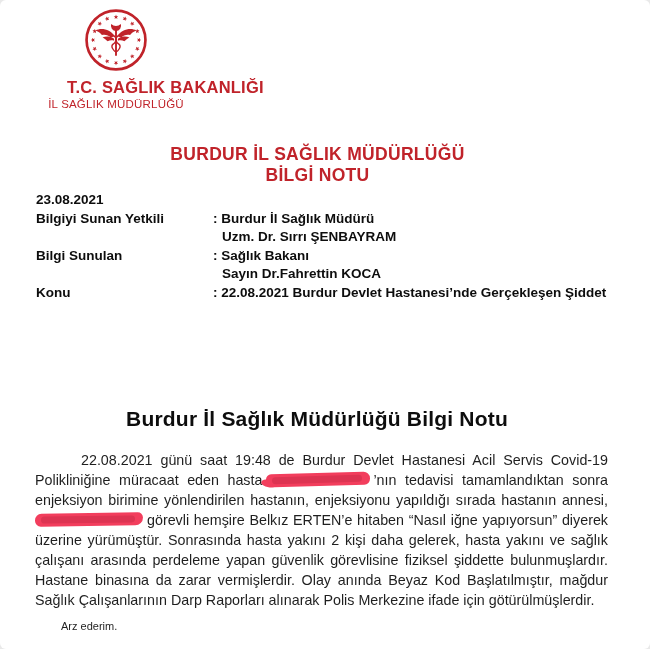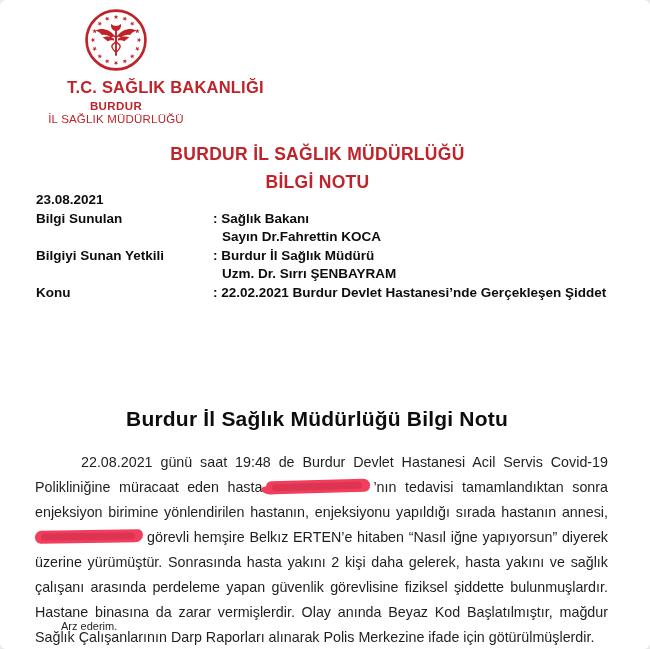--- a/index.html
+++ b/index.html
@@ -17,35 +17,35 @@
   
   .letterhead{position:absolute;top:8px;left:27px;width:178px;text-align:center;color:var(--red);}
   .emblem{width:64px;height:64px;margin:0 auto;display:block;}
   .lh1{font-size:16.5px;font-weight:bold;margin-top:6px;letter-spacing:.2px;white-space:nowrap;margin-left:40px;}
   .lh2{font-size:11.5px;font-weight:600;margin-top:3px;letter-spacing:.4px;}
   .lh3{font-size:11.5px;font-weight:400;margin-top:1px;letter-spacing:.2px;white-space:nowrap;}
   
   .doc-title{position:absolute;top:144px;left:0;width:635px;text-align:center;
     color:var(--red);font-weight:bold;}
   .dt1{font-size:17.5px;letter-spacing:.3px;}
-  .dt2{font-size:17.5px;margin-top:7px;letter-spacing:.3px;}
+  .dt2{font-size:17.5px;letter-spacing:.3px;}
   
   .meta{position:absolute;top:191px;left:36px;width:604px;
     font-weight:bold;font-size:13.5px;line-height:18.6px;color:#0d0d0d;}
   .meta-row{display:flex;align-items:flex-start;}
   .meta-label{flex:0 0 177px;}
   .meta-value{flex:1 1 auto;white-space:nowrap;}
   .cont{padding-left:9px;}
   .konu-wrap{padding-left:89px;}
   
   .section-title{position:absolute;top:407px;left:0;width:634px;text-align:center;
     font-size:21px;font-weight:bold;color:#0d0d0d;letter-spacing:.2px;}
   
   .body-text{position:absolute;top:436px;left:35px;width:573px;
-    font-size:14.3px;line-height:25px;text-align:justify;text-indent:46px;color:var(--ink);}
+    font-size:14.3px;line-height:20px;text-align:justify;text-indent:46px;color:var(--ink);}
   .redact{display:inline-block;height:13px;background:var(--redaction);
     position:relative;vertical-align:-1px;}
   .redact::after{content:"";position:absolute;left:6px;right:8px;top:3px;bottom:3px;
     background:rgba(110,0,25,.16);border-radius:5px;}
   .r1{width:104px;margin:0 3px 0 4px;border-radius:8px 10px 9px 12px;transform:rotate(-1.6deg);}
   .r1::before{content:"";position:absolute;left:-5px;top:5px;width:16px;height:8px;
     background:var(--redaction);border-radius:50%;transform:rotate(10deg);}
   .r2{width:108px;margin-right:4px;border-radius:10px 8px 12px 9px;transform:rotate(-.8deg);}
   .closing{position:absolute;top:620px;left:61px;font-size:11px;color:var(--ink);}
 </style>
@@ -84,52 +84,51 @@
         <path d="M47,48 C42,44 34,44 29,46 C33,48 35,50 37,52 C40,50 44,50 47,51 Z"></path>
         <path d="M53,48 C58,44 66,44 71,46 C67,48 65,50 63,52 C60,50 56,50 53,51 Z"></path>
 
         <rect x="48.5" y="30" width="3" height="45" rx="1.5"></rect>
 
         <path d="M44,42 C55,46 46,52 54,56 C60,60 53,67 50,69" fill="none" stroke="#c0232a" stroke-width="2.2" stroke-linecap="round"></path>
         <path d="M56,42 C45,46 54,52 46,56 C40,60 47,67 50,69" fill="none" stroke="#c0232a" stroke-width="2.2" stroke-linecap="round"></path>
       </g>
     </svg>
     <div class="lh1">T.C. SAĞLIK BAKANLIĞI</div>
-    <div class="lh2">BURDUR</div>
     <div class="lh3">İL SAĞLIK MÜDÜRLÜĞÜ</div>
   </div>
 
   <div class="doc-title">
     <div class="dt1">BURDUR İL SAĞLIK MÜDÜRLÜĞÜ</div>
     <div class="dt2">BİLGİ NOTU</div>
   </div>
 
   <div class="meta">
     <div class="meta-date">23.08.2021</div>
 
     <div class="meta-row">
+      <div class="meta-label">Bilgiyi Sunan Yetkili</div>
+      <div class="meta-value">
+        <div>: Burdur İl Sağlık Müdürü</div>
+        <div class="cont">Uzm. Dr. Sırrı ŞENBAYRAM</div>
+      </div>
+    </div>
+
+    <div class="meta-row">
       <div class="meta-label">Bilgi Sunulan</div>
       <div class="meta-value">
         <div>: Sağlık Bakanı</div>
         <div class="cont">Sayın Dr.Fahrettin KOCA</div>
       </div>
     </div>
 
     <div class="meta-row">
-      <div class="meta-label">Bilgiyi Sunan Yetkili</div>
-      <div class="meta-value">
-        <div>: Burdur İl Sağlık Müdürü</div>
-        <div class="cont">Uzm. Dr. Sırrı ŞENBAYRAM</div>
-      </div>
-    </div>
-
-    <div class="meta-row">
       <div class="meta-label">Konu</div>
       <div class="meta-value">
-        <div>: 22.02.2021 Burdur Devlet Hastanesi’nde Gerçekleşen Şiddet</div>
+        <div>: 22.08.2021 Burdur Devlet Hastanesi’nde Gerçekleşen Şiddet</div>
       </div>
     </div>
   </div>
 
   <div class="section-title">Burdur İl Sağlık Müdürlüğü Bilgi Notu</div>
 
   <p class="body-text"><span>22.08.2021 günü saat 19:48 de Burdur Devlet Hastanesi Acil Servis Covid-19 Polikliniğine müracaat eden hasta</span><span class="redact r1"></span><span>’nın tedavisi tamamlandıktan sonra enjeksiyon birimine yönlendirilen hastanın, enjeksiyonu yapıldığı sırada hastanın annesi,</span>
     <span class="redact r2"></span><span>görevli hemşire Belkız ERTEN’e hitaben “Nasıl iğne yapıyorsun” diyerek üzerine yürümüştür. Sonrasında hasta yakını 2 kişi daha gelerek, hasta yakını ve sağlık çalışanı arasında perdeleme yapan güvenlik görevlisine fiziksel şiddette bulunmuşlardır. Hastane binasına da zarar vermişlerdir. Olay anında Beyaz Kod Başlatılmıştır, mağdur Sağlık Çalışanlarının Darp Raporları alınarak Polis Merkezine ifade için götürülmüşlerdir.</span></p>
 
   <div class="closing">Arz ederim.</div>

